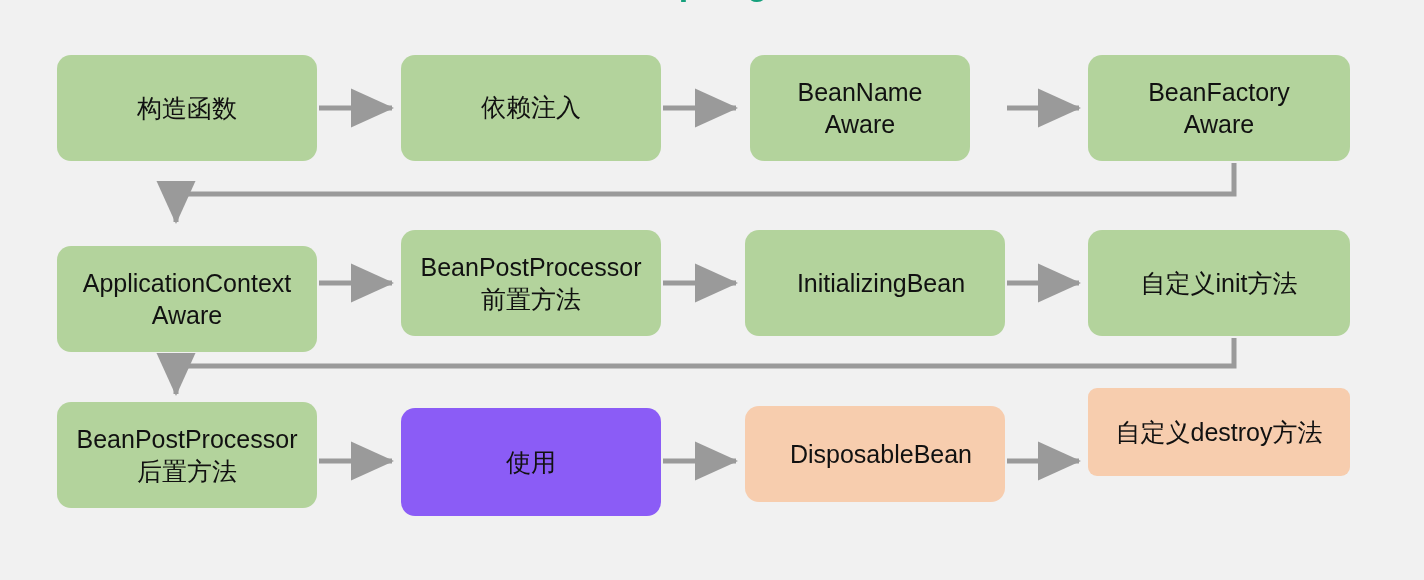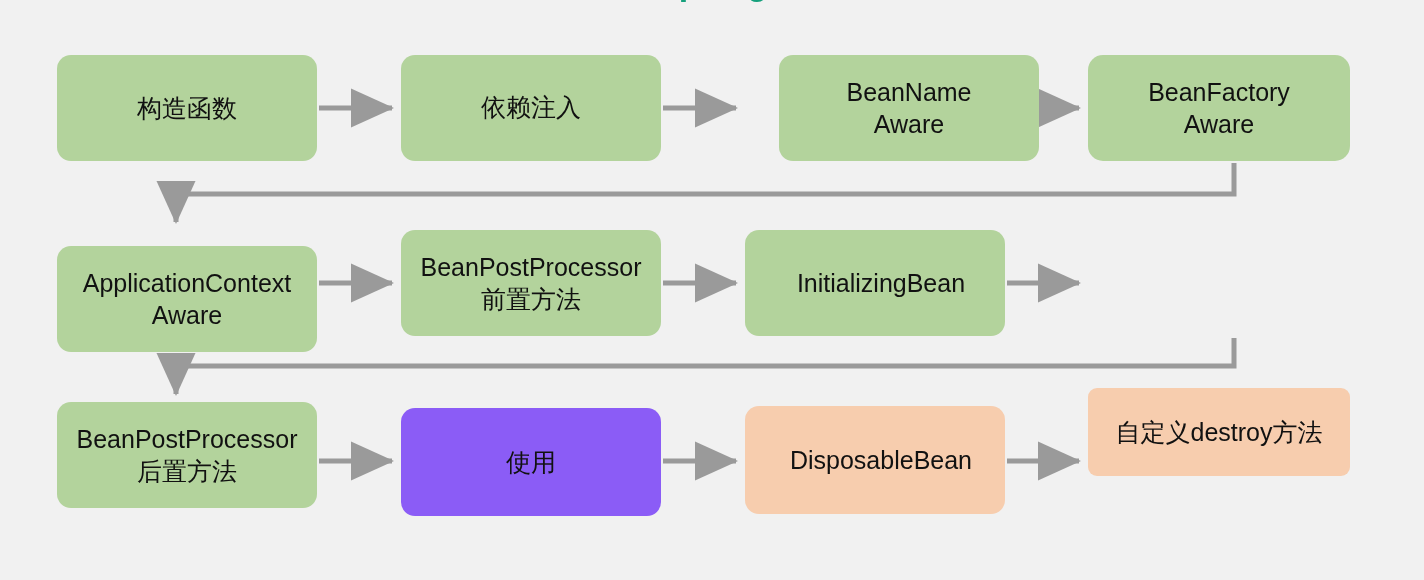--- a/index.html
+++ b/index.html
@@ -107,30 +107,31 @@
     <g>
       <line x1="663" y1="461" x2="736" y2="461" stroke="#9a9a9a" stroke-width="5" marker-end="url(#ah)"></line>
     </g>
     <g>
       <line x1="1007" y1="461" x2="1079" y2="461" stroke="#9a9a9a" stroke-width="5" marker-end="url(#ah)"></line>
     </g>
   </svg>
 
   <div class="node green" style="left:57px;  top:55px;  width:260px; height:106px;">构造函数</div>
   <div class="node green" style="left:401px; top:55px;  width:260px; height:106px;font-family:Liberation Serif, serif;">依赖注入</div>
-  <div class="node green" style="left:779px; top:55px;  width:260px; height:106px;">BeanName
+  <div class="node green" style="left:750px; top:55px;  width:220px; height:106px;">BeanName
 Aware</div>
-  <div class="node green" style="left:1088px;top:55px;  width:262px; height:106px;border-radius:15px;">BeanFactory
+  <div class="node green" style="left:1088px;top:55px;  width:262px; height:106px;">BeanFactory
 Aware</div>
 
   <div class="node green" style="left:57px;  top:230px; width:260px; height:106px;margin-top:16px;">ApplicationContext
 Aware</div>
   <div class="node green" style="left:401px; top:230px; width:260px; height:106px;">BeanPostProcessor
 前置方法</div>
   <div class="node green" style="left:745px; top:230px; width:260px; height:106px;padding-left:20px;">InitializingBean</div>
+  <div class="node green" style="left:1088px;top:230px; width:262px; height:106px;">自定义init方法</div>
 
   <div class="node green" style="left:57px;  top:402px; width:260px; height:106px;">BeanPostProcessor
 后置方法</div>
   <div class="node blue" style="left:401px; top:408px; width:260px; height:108px;">使用</div>
-  <div class="node orange" style="left:745px; top:406px; width:260px; height:108px;padding-left:20px;">DisposableBean</div>
+  <div class="node orange" style="left:745px; top:406px; width:260px; height:96px;padding-left:20px;">DisposableBean</div>
   <div class="node orange" style="left:1088px;top:388px; width:262px; height:88px;border-radius:9px;">自定义destroy方法</div>
 
 </div>
 
 </body></html>

